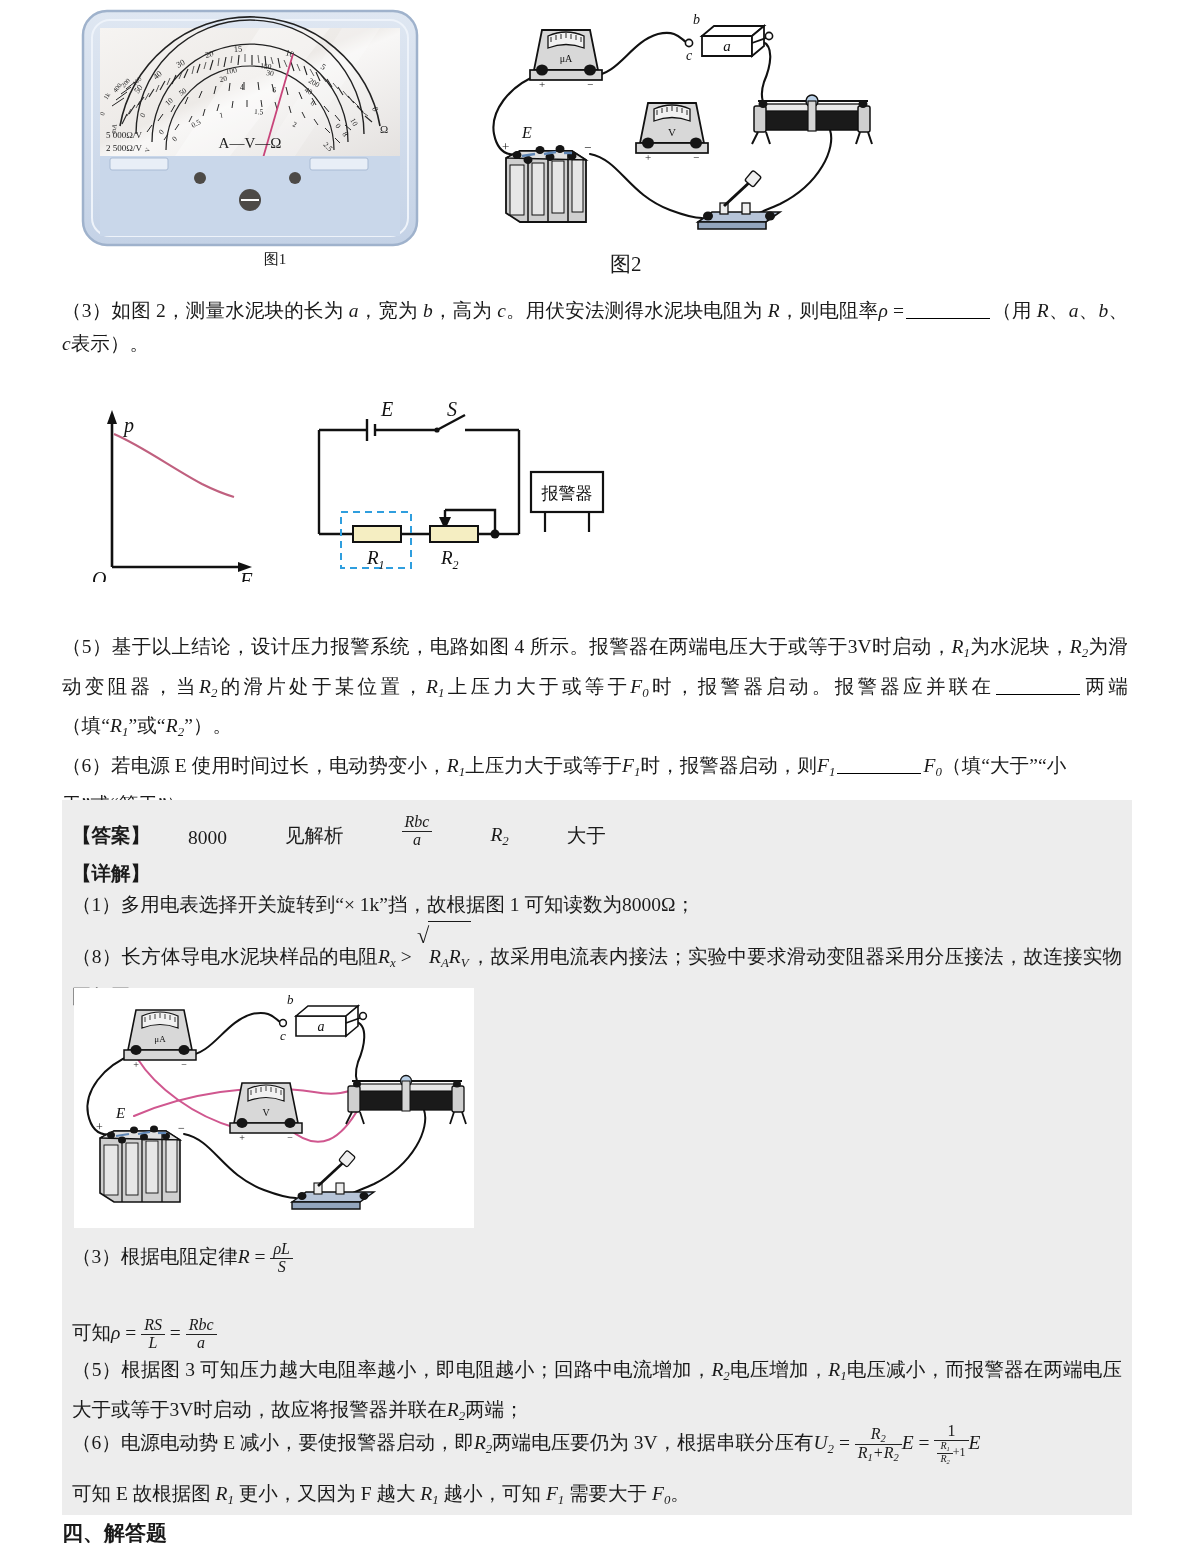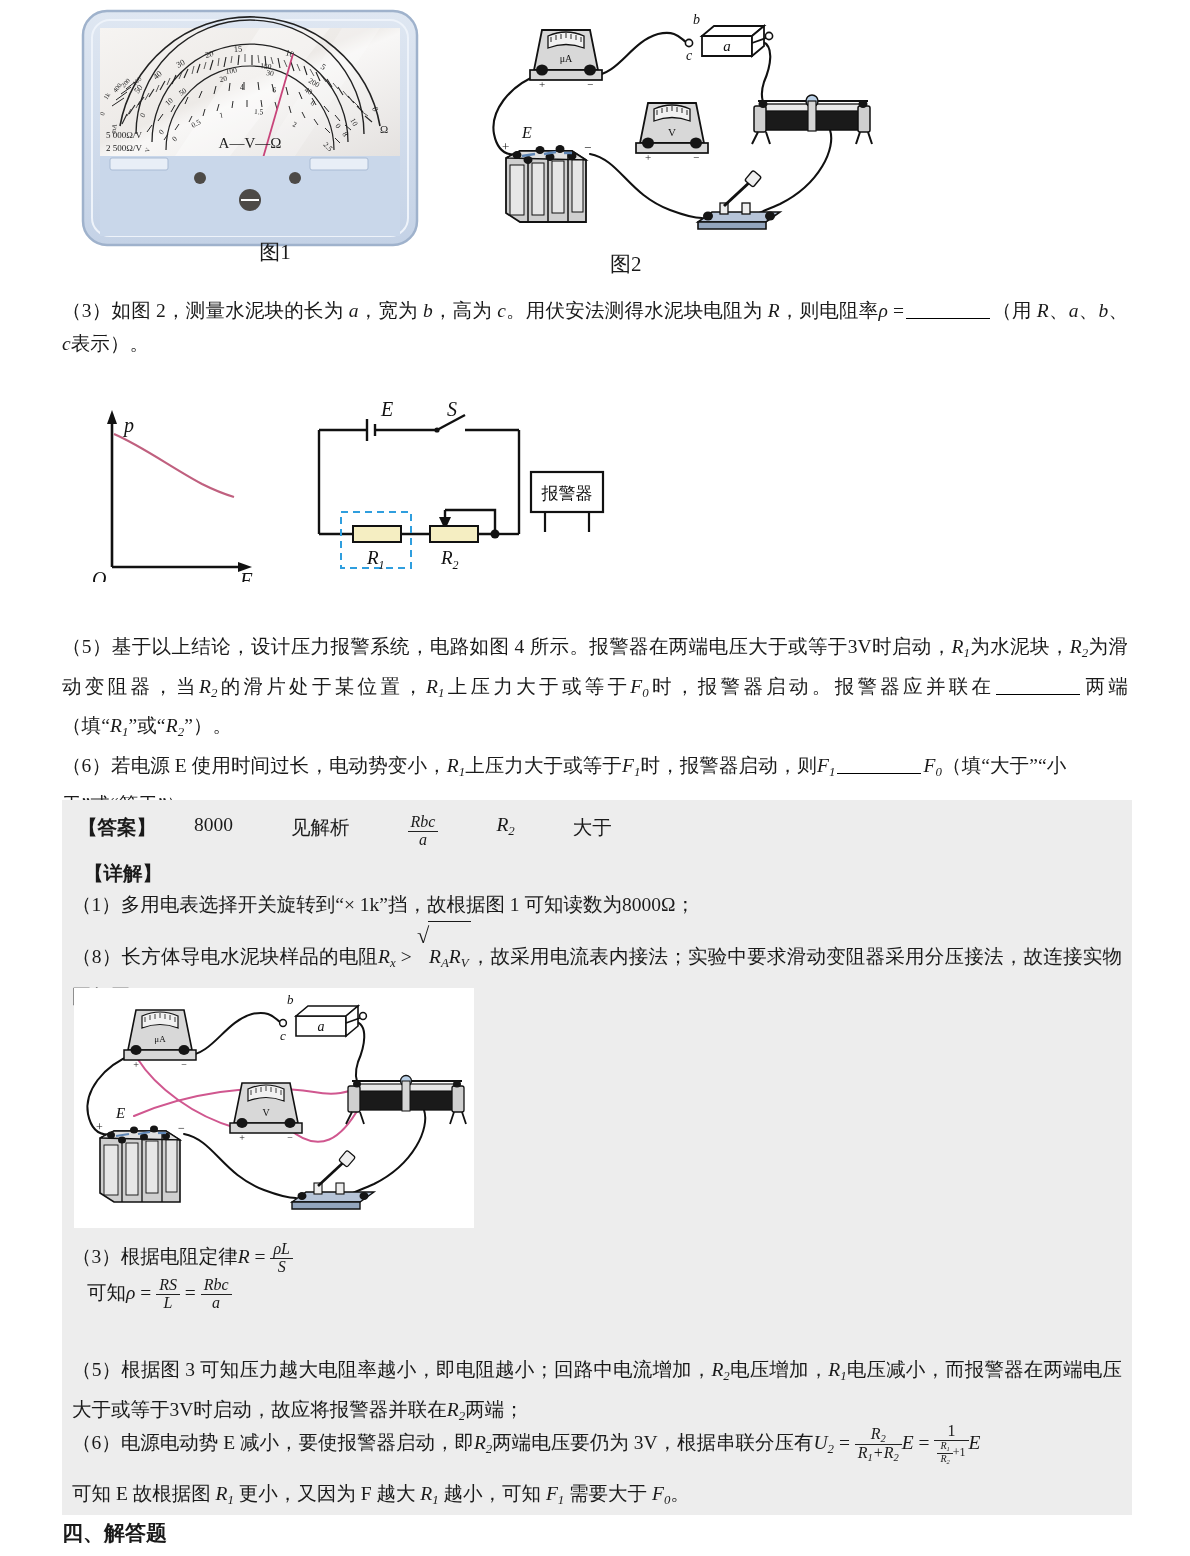--- a/index.html
+++ b/index.html
@@ -28,50 +28,50 @@
     height:16px;
     vertical-align:-2px;
     margin:0 2px;
   }
   sub{font-size:.66em;vertical-align:-.28em;}
 
   
   .figrow{position:absolute;left:0;top:0;width:1190px;height:285px;}
   .fig1wrap{position:absolute;left:80px;top:8px;}
   .fig2wrap{position:absolute;left:480px;top:8px;}
-  .cap1{position:absolute;left:195px;top:238px;width:160px;text-align:center;font-size:21px;}
+  .cap1{position:absolute;left:195px;top:250px;width:160px;text-align:center;font-size:15px;}
   .cap2{position:absolute;left:610px;top:250px;width:160px;font-size:21px;}
 
   
   .qtext{position:absolute;left:62px;top:294px;width:1066px;}
 
   
   .figrow2{position:absolute;left:0;top:398px;width:1190px;height:220px;}
   .cap3{position:absolute;left:110px;top:580px;width:130px;text-align:center;font-size:21px;}
   .cap4{position:absolute;left:385px;top:580px;width:130px;text-align:center;font-size:21px;}
 
   .qtext2{position:absolute;left:62px;top:630px;width:1066px;}
 
   
   .answerblock{
     position:absolute;left:62px;top:800px;width:1070px;height:715px;
     background:#ededed;
   }
   .ansline{
-    position:absolute;left:16px;top:14px;
+    position:absolute;left:10px;top:14px;
     font-size:19.5px;
-    display:flex;align-items:flex-start;
+    display:flex;align-items:flex-end;
   }
   .ansline .lbl{font-weight:bold;margin-right:38px;}
   .ansline .v{margin-right:58px;}
   .frac{display:inline-block;text-align:center;vertical-align:middle;line-height:1.05;font-size:16px;}
   .frac .num{display:block;border-bottom:1.4px solid #222;padding:0 3px;}
   .frac .den{display:block;padding:0 3px;}
 
-  .detailLbl{position:absolute;left:10px;top:60px;font-size:19.5px;font-weight:bold;margin-left:12px;}
+  .detailLbl{position:absolute;left:10px;top:60px;font-size:19.5px;font-weight:bold;}
   .dpara{position:absolute;left:10px;width:1050px;font-size:19.5px;line-height:33px;text-align:justify;}
 
   .solfig{
     position:absolute;left:12px;top:188px;
     width:400px;height:240px;background:#ffffff;
   }
 
   
   .bottomhead{
     position:absolute;left:62px;top:1519px;
@@ -630,21 +630,21 @@
           <ellipse cx="228" cy="208" rx="4.5" ry="4" fill="#151515"></ellipse>
           <ellipse cx="290" cy="208" rx="4.5" ry="4" fill="#151515"></ellipse>
         </g>
       </svg>
     </div>
 
     <div class="dpara" style="top:440px;">
       <span>（3）根据电阻定律</span><i>R</i><span> = </span><span class="frac"><span class="num it">ρL</span><span class="den it">S</span></span>
     </div>
 
-    <div class="dpara" style="top:476px;margin-left:15px;">
+    <div class="dpara" style="top:516px;">
       <span>可知</span><i>ρ</i><span> = </span><span class="frac"><span class="num it">RS</span><span class="den it">L</span></span><span> = </span><span class="frac"><span class="num it">Rbc</span><span class="den it">a</span></span>
     </div>
 
     <div class="dpara" style="top:553px;">
       <span>（5）根据图 3 可知压力越大电阻率越小，即电阻越小；回路中电流增加，</span><i><span>R</span><sub>2</sub></i><span>电压增加，</span><i><span>R</span><sub>1</sub></i><span>电压减小，而报警器在</span><span>两端电压大于或等于3V时启动，故应将报警器并联在</span><i><span>R</span><sub>2</sub></i><span>两端；</span>
     </div>
 
     <div class="dpara" style="top:623px;">
       <span>（6）电源电动势 E 减小，要使报警器启动，即</span><i><span>R</span><sub>2</sub></i><span>两端电压要仍为 3V，根据串联分压有</span><i><span>U</span><sub>2</sub></i><span> = </span><span class="frac"><span class="num it"><span>R</span><sub>2</sub></span><span class="den it"><span>R</span><sub>1</sub><span>+</span><span>R</span><sub>2</sub></span></span><i>E</i><span> = </span><span class="frac"><span class="num">1</span><span class="den" style="font-size:12px;"><span class="frac" style="font-size:10px;"><span class="num it"><span>R</span><sub>1</sub></span><span class="den it"><span>R</span><sub>2</sub></span></span><span>+1</span></span></span><i>E</i>
     </div>

